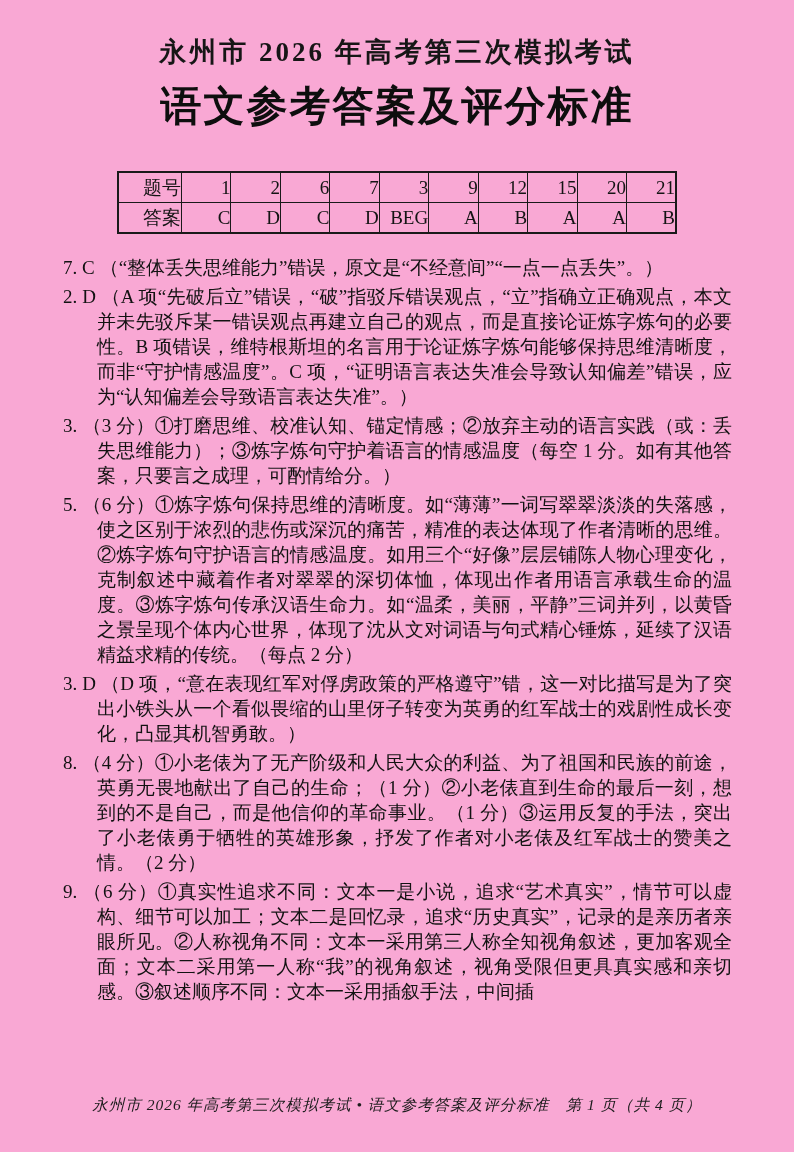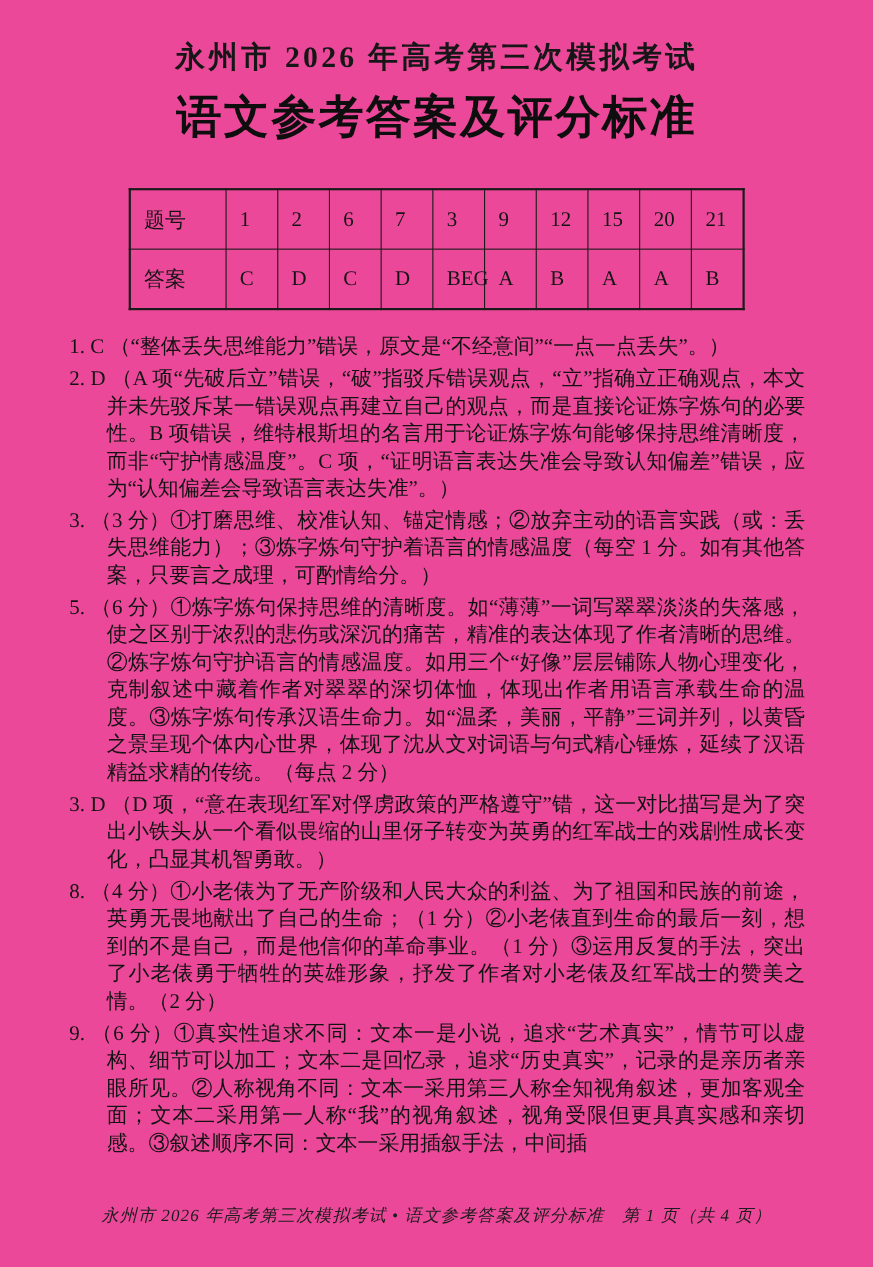--- a/index.html
+++ b/index.html
@@ -5,21 +5,21 @@
   html, body {
     margin: 0;
     padding: 0;
     background: #ffffff;
   }
   .page {
     position: relative;
     width: 794px;
     height: 1152px;
     margin: 0 auto;
-    background: #ec4899;
+    background: #f9a8d4;
     color: #111111;
     font-family: "Liberation Serif", "DejaVu Serif", serif;
     overflow: hidden;
     box-sizing: border-box;
     padding-top: 34px;
   }
   .title {
     text-align: center;
     font-size: 27px;
     font-weight: bold;
@@ -39,25 +39,25 @@
     border-collapse: collapse;
     margin: 37px auto 0 auto;
     table-layout: fixed;
     width: 560px;
     border: 2px solid #1a1a1a;
   }
   table.answer-table th,
   table.answer-table td {
     border: 1px solid #1a1a1a;
     height: 29px;
-    text-align: left;
+    text-align: right;
     vertical-align: middle;
     font-size: 19px;
     font-weight: normal;
-    padding: 12px;
+    padding: 0;
     color: #141414;
   }
   table.answer-table th.row-head {
     width: 62px;
   }
   .items {
     margin: 21px 62px 0 63px;
   }
   .items p.item {
     margin: 0 0 4px 0;
@@ -118,21 +118,21 @@
           <td>A</td>
           <td>B</td>
           <td>A</td>
           <td>A</td>
           <td>B</td>
         </tr>
     </tbody>
   </table>
 
   <div class="items">
-      <p class="item"><span class="prefix">1. C</span><span>（“整体丢失思维能力”错误，原文是“不经意间”“一点一点丢失”。）</span></p>
+      <p class="item"><span class="prefix">7. C</span><span>（“整体丢失思维能力”错误，原文是“不经意间”“一点一点丢失”。）</span></p>
       <p class="item"><span class="prefix">2. D</span><span>（A 项“先破后立”错误，“破”指驳斥错误观点，“立”指确立正确观点，本文并未先驳斥某一错误观点再建立自己的观点，而是直接论证炼字炼句的必要性。B 项错误，维特根斯坦的名言用于论证炼字炼句能够保持思维清晰度，而非“守护情感温度”。C 项，“证明语言表达失准会导致认知偏差”错误，应为“认知偏差会导致语言表达失准”。）</span></p>
       <p class="item"><span class="prefix">3.</span><span>（3 分）①打磨思维、校准认知、锚定情感；②放弃主动的语言实践（或：丢失思维能力）；③炼字炼句守护着语言的情感温度（每空 1 分。如有其他答案，只要言之成理，可酌情给分。）</span></p>
       <p class="item"><span class="prefix">5.</span><span>（6 分）①炼字炼句保持思维的清晰度。如“薄薄”一词写翠翠淡淡的失落感，使之区别于浓烈的悲伤或深沉的痛苦，精准的表达体现了作者清晰的思维。②炼字炼句守护语言的情感温度。如用三个“好像”层层铺陈人物心理变化，克制叙述中藏着作者对翠翠的深切体恤，体现出作者用语言承载生命的温度。③炼字炼句传承汉语生命力。如“温柔，美丽，平静”三词并列，以黄昏之景呈现个体内心世界，体现了沈从文对词语与句式精心锤炼，延续了汉语精益求精的传统。（每点 2 分）</span></p>
       <p class="item"><span class="prefix">3. D</span><span>（D 项，“意在表现红军对俘虏政策的严格遵守”错，这一对比描写是为了突出小铁头从一个看似畏缩的山里伢子转变为英勇的红军战士的戏剧性成长变化，凸显其机智勇敢。）</span></p>
       <p class="item"><span class="prefix">8.</span><span>（4 分）①小老俵为了无产阶级和人民大众的利益、为了祖国和民族的前途，英勇无畏地献出了自己的生命；（1 分）②小老俵直到生命的最后一刻，想到的不是自己，而是他信仰的革命事业。（1 分）③运用反复的手法，突出了小老俵勇于牺牲的英雄形象，抒发了作者对小老俵及红军战士的赞美之情。（2 分）</span></p>
       <p class="item"><span class="prefix">9.</span><span>（6 分）①真实性追求不同：文本一是小说，追求“艺术真实”，情节可以虚构、细节可以加工；文本二是回忆录，追求“历史真实”，记录的是亲历者亲眼所见。②人称视角不同：文本一采用第三人称全知视角叙述，更加客观全面；文本二采用第一人称“我”的视角叙述，视角受限但更具真实感和亲切感。③叙述顺序不同：文本一采用插叙手法，中间插</span></p>
     </div>
 
   <div class="footer">永州市 2026 年高考第三次模拟考试 • 语文参考答案及评分标准　第 1 页（共 4 页）</div>
 

